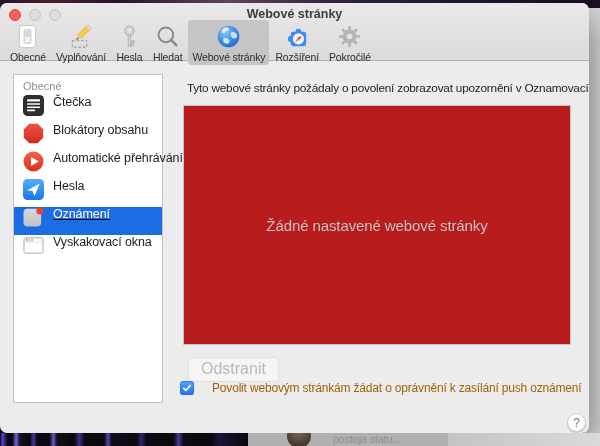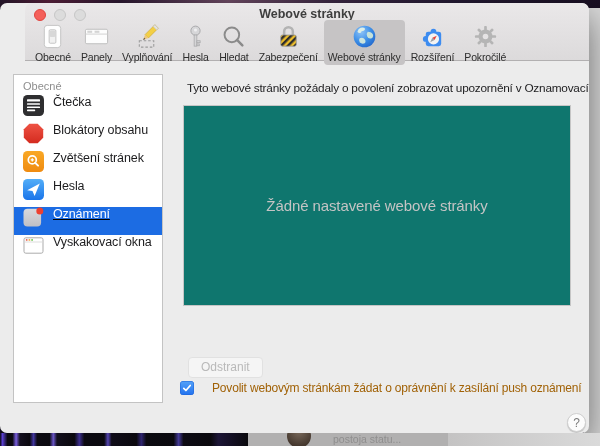--- a/index.html
+++ b/index.html
@@ -9,21 +9,21 @@
     background:#16101f;
   }
   .desktop-top{position:absolute;left:0;top:0;width:600px;height:8px;
     background:linear-gradient(90deg,#241629 0%,#54203a 8%,#2a1830 20%,#6b4a63 38%,#3a2742 55%,#241a33 75%,#190f22 100%);}
   .behind-right{position:absolute;right:0;top:8px;width:16px;height:438px;background:#d8d8d8;}
 
   
   .window{position:absolute;left:0;top:3px;width:589px;height:430px;background:#ececec;
     border-radius:7px;box-shadow:0 14px 34px rgba(0,0,0,.5);overflow:hidden;}
   .chrome{position:relative;height:57px;background:linear-gradient(#eae8e9,#dcdadb);
-    border-bottom:1px solid #b2b0b1;border-radius:7px 7px 0 0;margin-left:25px;}
+    border-bottom:1px solid #b2b0b1;border-radius:7px 7px 0 0;}
   .traffic{position:absolute;top:6px;left:9px;display:flex;gap:8px;}
   .light{width:12px;height:12px;border-radius:50%;box-sizing:border-box;}
   .light.red{background:#f4605a;border:1px solid #e0443f;}
   .light.dim{background:#dcdcdc;border:1px solid #c6c6c6;}
   .win-title{position:absolute;top:4px;left:0;width:100%;text-align:center;
     font-size:12.5px;font-weight:700;color:#3e3e3e;}
   .toolbar{position:absolute;left:5px;top:17px;display:flex;align-items:flex-end;}
   .tb-item{display:flex;flex-direction:column;align-items:center;padding:3px 4px 2px;
     border-radius:4px;margin:0 1px;cursor:default;}
   .tb-item.selected{background:#c6c4c5;}
@@ -36,24 +36,24 @@
   .sb-header{font-size:11px;color:#8e8e8e;padding:5px 0 3px 9px;}
   .sb-row{display:flex;align-items:flex-start;height:28px;padding-left:9px;}
   .sb-row.selected{background:#1c6ce3;text-decoration:underline;}
   .sb-icon{width:21px;height:21px;margin-right:9px;flex:none;display:flex;align-items:center;justify-content:center;}
   .sb-label{font-size:12.5px;color:#1c1c1e;white-space:nowrap;letter-spacing:-.1px;}
   .sb-row.selected .sb-label{color:#fff;}
 
   
   .heading{position:absolute;left:187px;top:78px;font-size:11.8px;color:#1d1d1f;
     white-space:nowrap;letter-spacing:-.22px;}
-  .listbox{position:absolute;left:183px;top:102px;width:388px;height:201px;background:#0f766e;
+  .listbox{position:absolute;left:183px;top:102px;width:388px;height:240px;background:#b91c1c;
     border:1px solid #c5c5c5;box-sizing:border-box;display:flex;align-items:center;justify-content:center;}
   .empty{color:#c4c4c4;font-size:15px;letter-spacing:-.1px;}
-  .remove-btn{position:absolute;left:188px;top:354px;padding:2px 12px 3px;font-size:12px;
+  .remove-btn{position:absolute;left:188px;top:354px;padding:2px 12px 3px;font-size:16px;
     color:#b9b9b9;background:#f5f5f5;border:1px solid #e1e1e1;border-radius:4px;}
   .checkbox-row{position:absolute;left:180px;top:378px;display:flex;align-items:center;}
   .checkbox{width:14px;height:14px;border-radius:3.5px;flex:none;
     background:linear-gradient(#54a2f8,#2272ef);display:flex;align-items:center;justify-content:center;
     box-shadow:inset 0 0 0 .5px #1d64d8;}
   .cb-label{font-size:12px;color:#a16207;margin-left:18px;white-space:nowrap;letter-spacing:-.18px;}
   .help-btn{position:absolute;left:567px;top:410px;width:19px;height:19px;border-radius:50%;
     background:#fcfcfc;border:1px solid #cfcfcf;box-sizing:border-box;box-shadow:0 1px 1px rgba(0,0,0,.18);
     color:#7b7b7b;font-size:12px;display:flex;align-items:center;justify-content:center;}
 
@@ -88,31 +88,20 @@
               <rect x="5.5" y="2.5" width="17" height="23" rx="3" fill="#fefefe" stroke="#c4c4c4"></rect>
               <rect x="10.5" y="7" width="7" height="14" rx="1.2" fill="#f1f1f1" stroke="#b9b9b9" stroke-width="0.8"></rect>
               <rect x="11.3" y="7.8" width="5.4" height="6.8" rx="1" fill="#d8d8d8"></rect>
             </svg>
           </span>
           <span class="tb-label">Obecné</span>
         </div>
         <div class="tb-item">
           <span class="tb-icon">
             <svg width="27" height="27" viewBox="0 0 28 28">
-              <rect x="2.5" y="6.5" width="23" height="15" rx="1.5" fill="#fdfdfd" stroke="#bdbdbd"></rect>
-              <line x1="2.5" y1="11.5" x2="25.5" y2="11.5" stroke="#d0d0d0"></line>
-              <rect x="4.5" y="8" width="5" height="2.2" fill="#d4d4d4"></rect>
-              <rect x="12" y="8" width="5" height="2.2" fill="#d4d4d4"></rect>
-            </svg>
-          </span>
-          <span class="tb-label">Panely</span>
-        </div>
-        <div class="tb-item">
-          <span class="tb-icon">
-            <svg width="27" height="27" viewBox="0 0 28 28">
               <rect x="5.5" y="18.5" width="15" height="6.5" fill="none" stroke="#9b9b9b" stroke-width="1.1" stroke-dasharray="2.6 2"></rect>
               <g transform="rotate(45 16 11)">
                 <rect x="13.5" y="0.5" width="5" height="14.5" fill="#f3cf45" stroke="#c9a52f" stroke-width="0.6"></rect>
                 <polygon points="13.5,15 18.5,15 16,20.2" fill="#eec77a"></polygon>
                 <polygon points="15.1,17.9 16.9,17.9 16,20.2" fill="#4a4a4a"></polygon>
                 <rect x="13.5" y="0.5" width="5" height="2.6" fill="#e2e2e2" stroke="#bdbdbd" stroke-width="0.5"></rect>
               </g>
             </svg>
           </span>
           <span class="tb-label">Vyplňování</span>
@@ -130,35 +119,20 @@
           <span class="tb-label">Hesla</span>
         </div>
         <div class="tb-item">
           <span class="tb-icon">
             <svg width="27" height="27" viewBox="0 0 28 28">
               <circle cx="12.3" cy="12.3" r="7.6" fill="none" stroke="#8b8b8b" stroke-width="2"></circle>
               <line x1="17.6" y1="17.6" x2="23.2" y2="23.2" stroke="#8b8b8b" stroke-width="2.6" stroke-linecap="round"></line>
             </svg>
           </span>
           <span class="tb-label">Hledat</span>
-        </div>
-        <div class="tb-item">
-          <span class="tb-icon">
-            <svg width="27" height="27" viewBox="0 0 28 28">
-              <defs>
-                <pattern id="hzs" width="5" height="5" patternUnits="userSpaceOnUse" patternTransform="rotate(45)">
-                  <rect width="5" height="5" fill="#edbd2a"></rect>
-                  <rect width="2.5" height="5" fill="#2e2e2e"></rect>
-                </pattern>
-              </defs>
-              <path d="M9.5 13 v-4.2 a4.5 4.5 0 0 1 9 0 V13" fill="none" stroke="#b3b3b3" stroke-width="2.6"></path>
-              <rect x="6" y="12.5" width="16" height="11.5" rx="1.6" fill="url(#hzs)" stroke="#8c8c8c" stroke-width="0.8"></rect>
-            </svg>
-          </span>
-          <span class="tb-label">Zabezpečení</span>
         </div>
         <div class="tb-item selected">
           <span class="tb-icon">
             <svg width="27" height="27" viewBox="0 0 28 28">
               <defs>
                 <radialGradient id="gl" cx="35%" cy="28%" r="85%">
                   <stop offset="0" stop-color="#8ec4f8"></stop>
                   <stop offset="0.55" stop-color="#3b8de6"></stop>
                   <stop offset="1" stop-color="#1e62c8"></stop>
                 </radialGradient>
@@ -236,33 +210,30 @@
               </defs>
               <polygon points="6.3,0.8 14.7,0.8 20.2,6.3 20.2,14.7 14.7,20.2 6.3,20.2 0.8,14.7 0.8,6.3" fill="url(#cb)"></polygon>
             </svg>
           </span>
           <span class="sb-label">Blokátory obsahu</span>
         </div>
         <div class="sb-row">
           <span class="sb-icon">
             <svg width="21" height="21" viewBox="0 0 21 21">
               <defs>
-                <linearGradient id="pz" x1="0" y1="0" x2="0" y2="1">
-                  <stop offset="0" stop-color="#f9a825"></stop>
-                  <stop offset="1" stop-color="#ef8b11"></stop>
+                <linearGradient id="ap" x1="0" y1="0" x2="0" y2="1">
+                  <stop offset="0" stop-color="#f4604a"></stop>
+                  <stop offset="1" stop-color="#d8311f"></stop>
                 </linearGradient>
               </defs>
-              <rect width="21" height="21" rx="4.5" fill="url(#pz)"></rect>
-              <circle cx="9.3" cy="8.9" r="4" fill="none" stroke="#fff" stroke-width="1.7"></circle>
-              <line x1="9.3" y1="7.3" x2="9.3" y2="10.5" stroke="#fff" stroke-width="1.3"></line>
-              <line x1="7.7" y1="8.9" x2="10.9" y2="8.9" stroke="#fff" stroke-width="1.3"></line>
-              <line x1="12.2" y1="11.8" x2="15.1" y2="14.7" stroke="#fff" stroke-width="1.9" stroke-linecap="round"></line>
-            </svg>
-          </span>
-          <span class="sb-label">Zvětšení stránek</span>
+              <circle cx="10.5" cy="10.5" r="10" fill="url(#ap)"></circle>
+              <polygon points="8,5.9 15.8,10.5 8,15.1" fill="#fff"></polygon>
+            </svg>
+          </span>
+          <span class="sb-label">Automatické přehrávání</span>
         </div>
         <div class="sb-row">
           <span class="sb-icon">
             <svg width="21" height="21" viewBox="0 0 21 21">
               <defs>
                 <linearGradient id="lc" x1="0" y1="0" x2="0" y2="1">
                   <stop offset="0" stop-color="#53aef8"></stop>
                   <stop offset="1" stop-color="#1a75ea"></stop>
                 </linearGradient>
               </defs>

